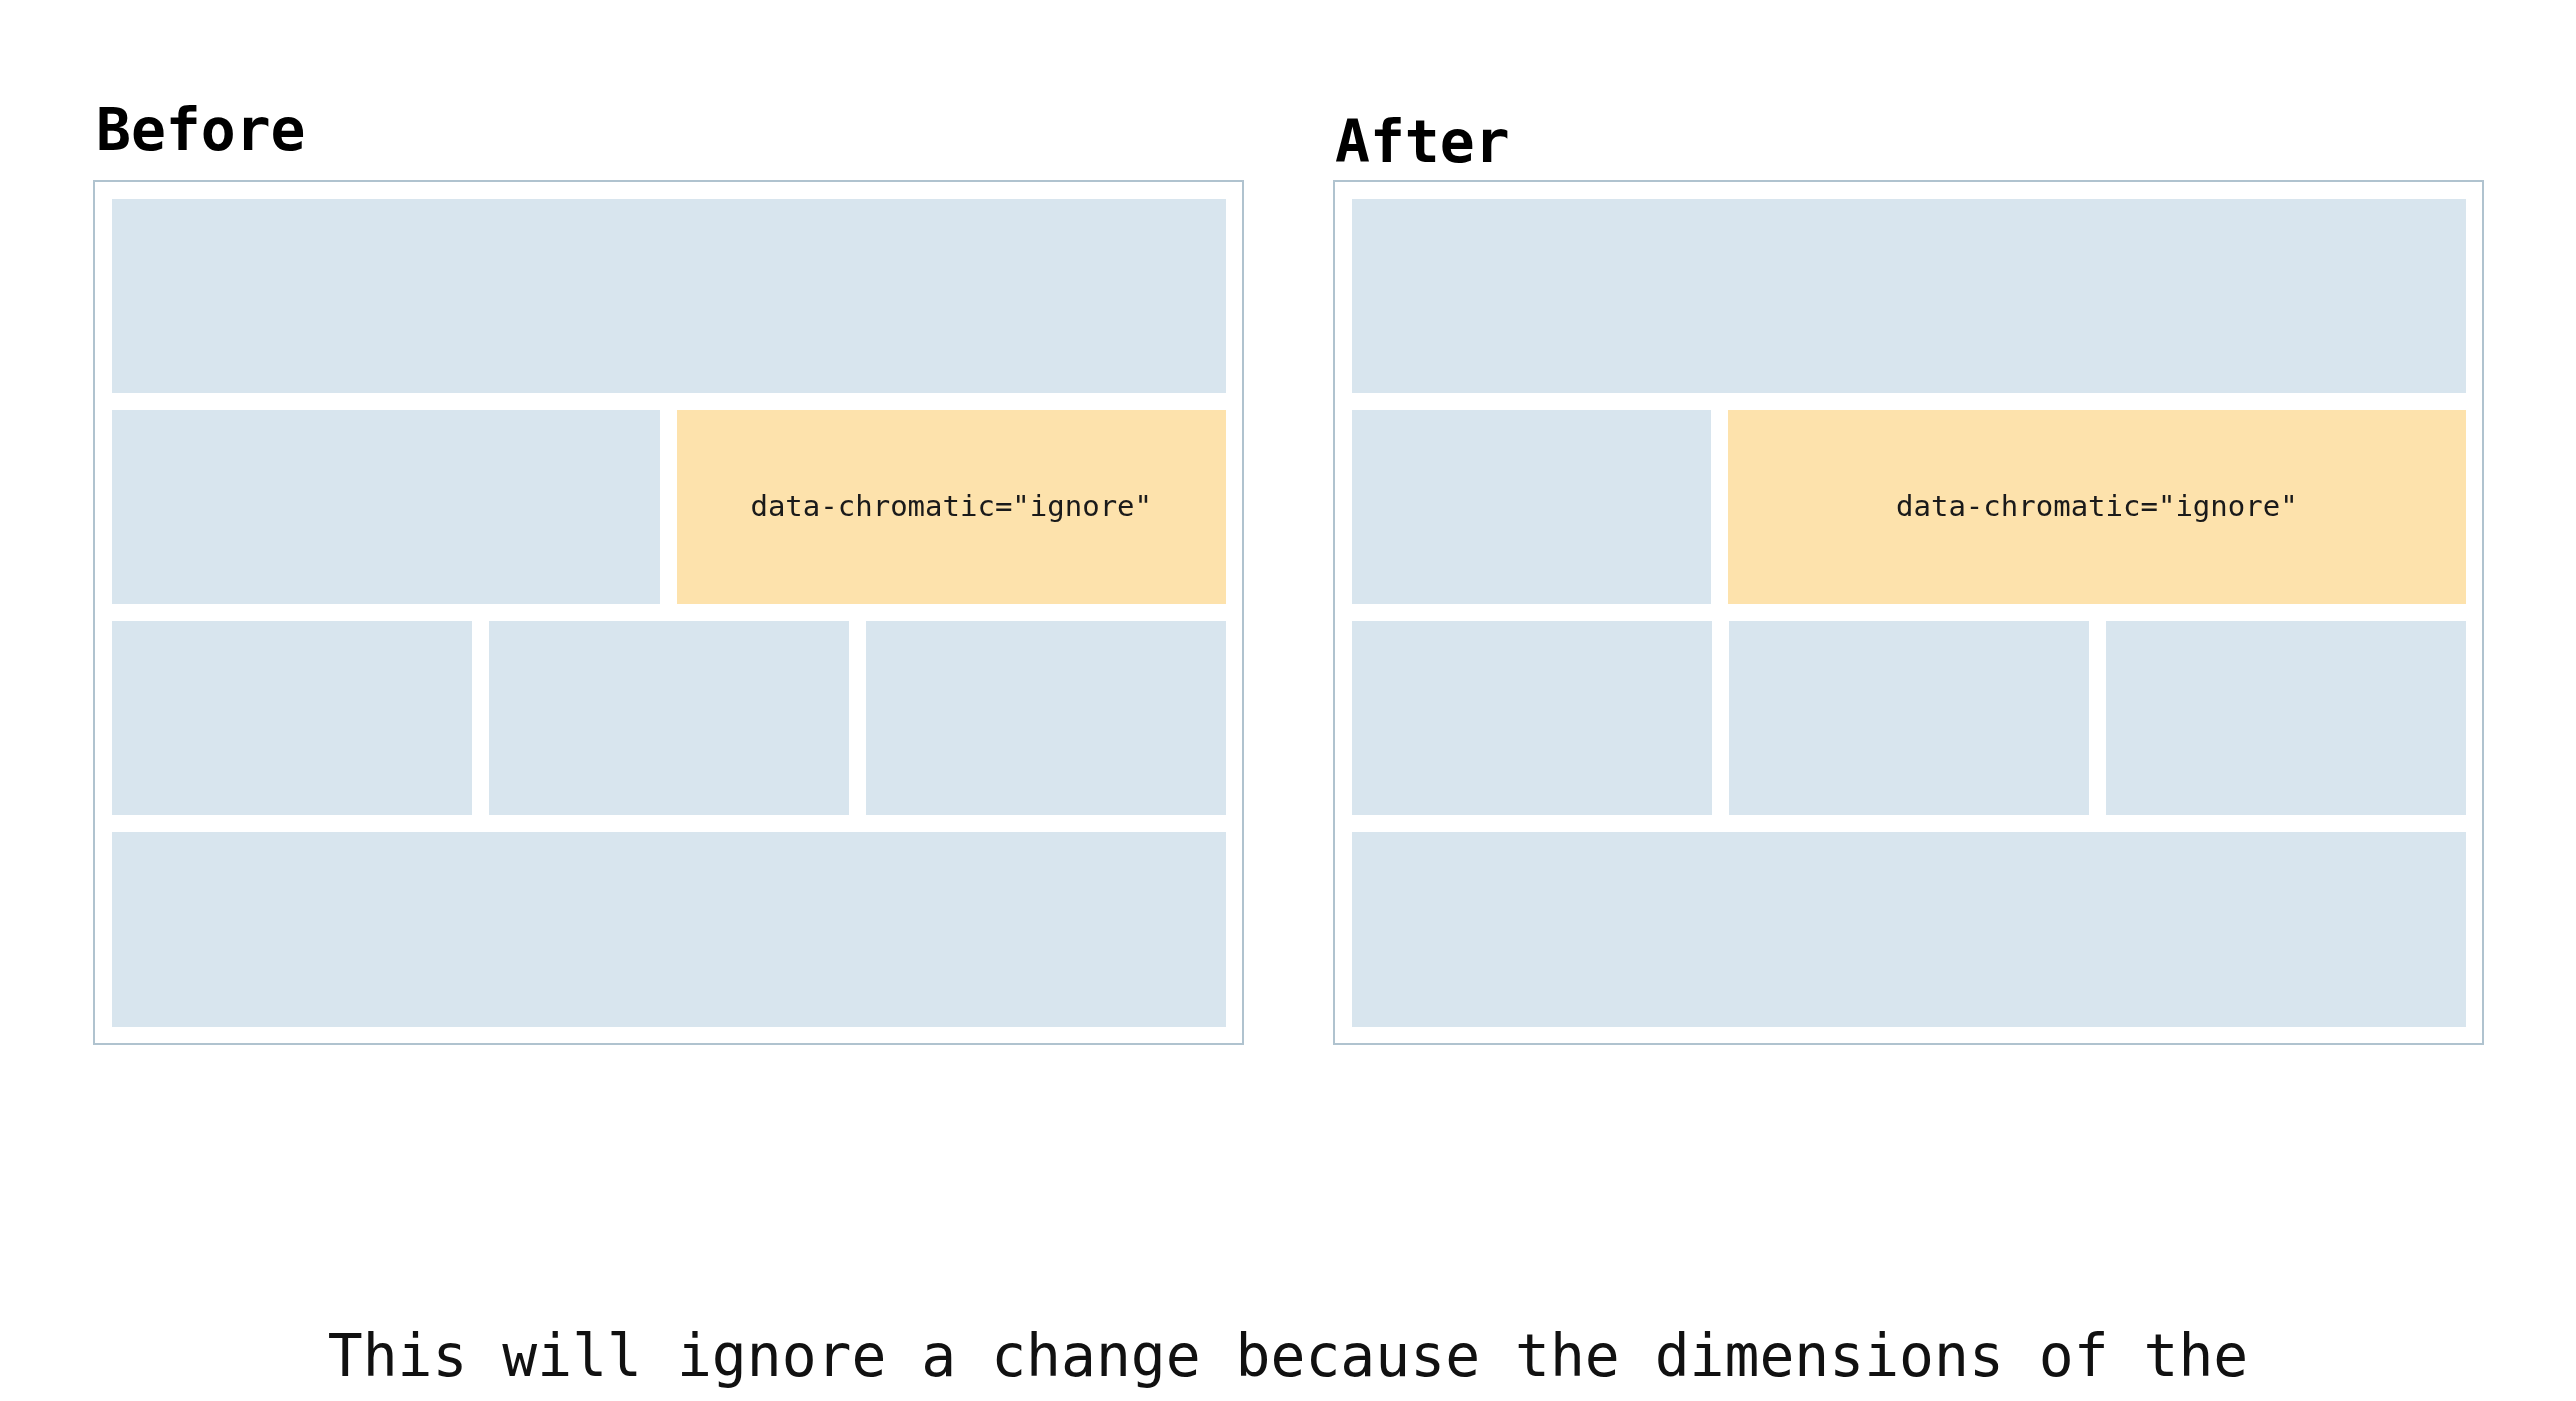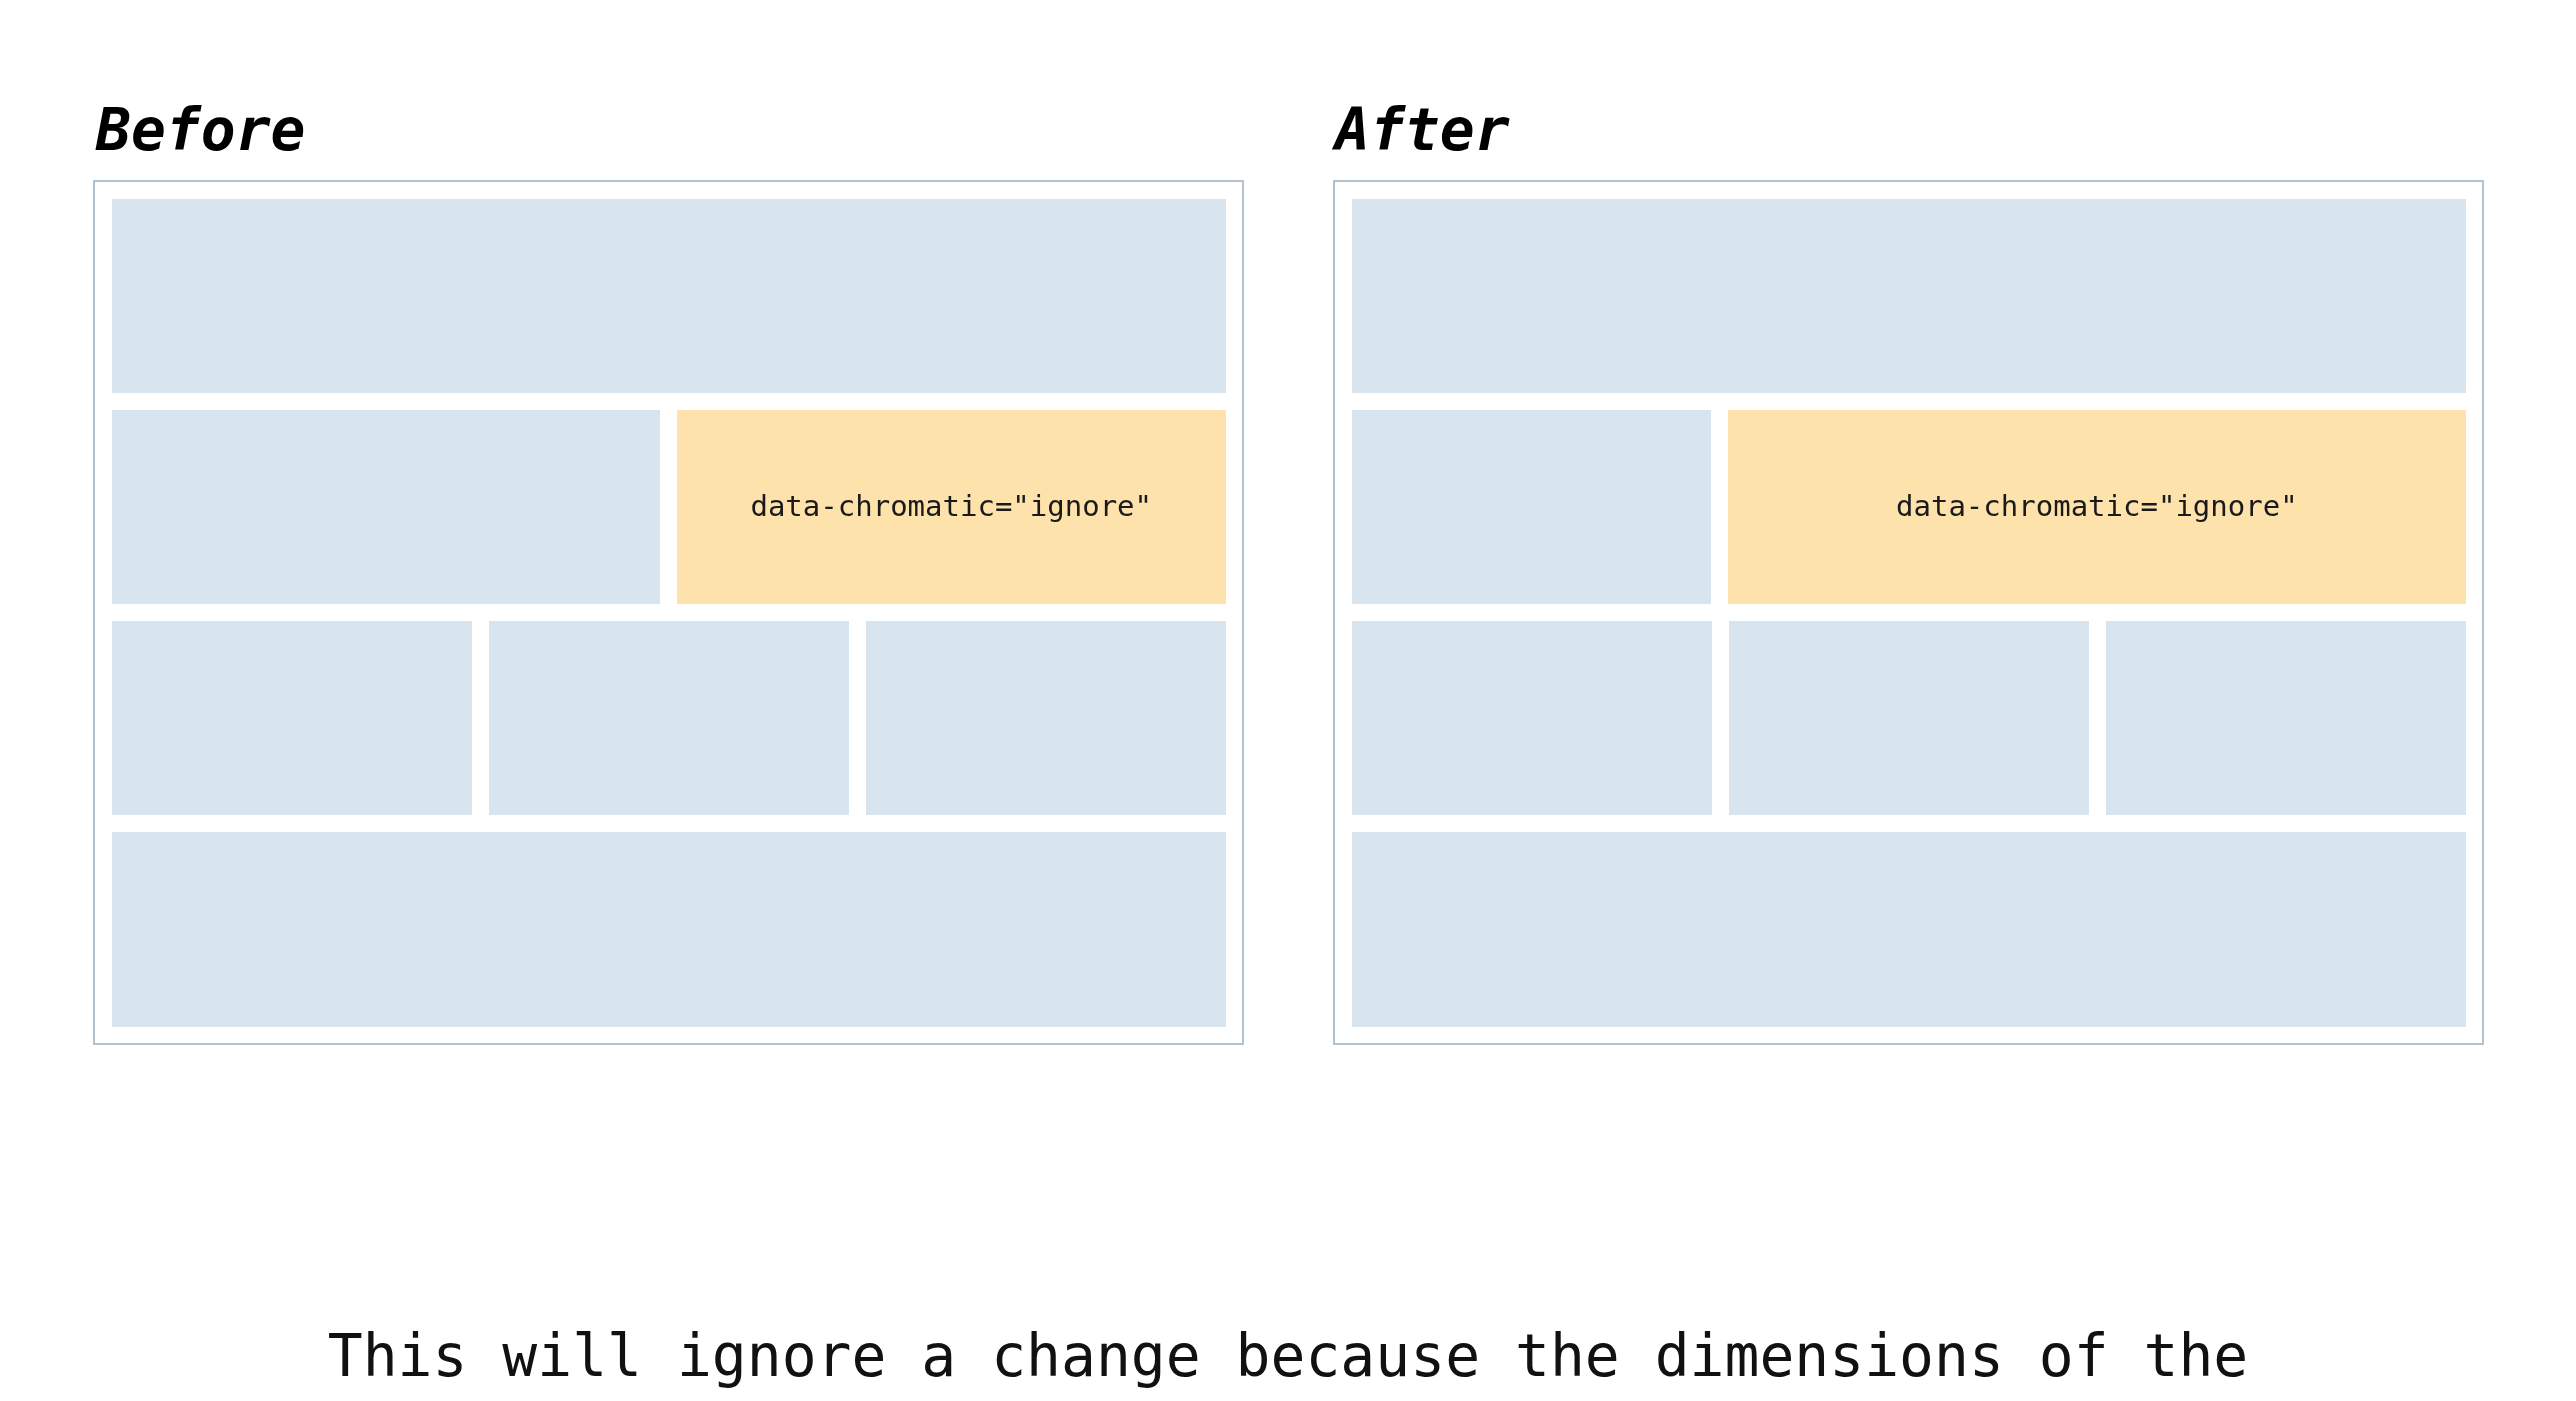--- a/index.html
+++ b/index.html
@@ -12,24 +12,23 @@
   }
 
   .panel-title {
     position: absolute;
     top: 101px;
     font-weight: bold;
     font-size: 58px;
     line-height: 58px;
     color: var(--heading-text, #000000);
     white-space: pre;
-    font-style: italic;
   }
   #title-before { left: 96px; }
-  #title-after  { left: 1335px; }
+  #title-after  { left: 1335px; margin-top: 12px; }
 
   .panel {
     position: absolute;
     top: 180px;
     width: 1151px;
     height: 865px;
     box-sizing: border-box;
     border: 2.2px solid var(--panel-border, #B0C3CF);
     background: #ffffff;
     padding: 16.5px;

